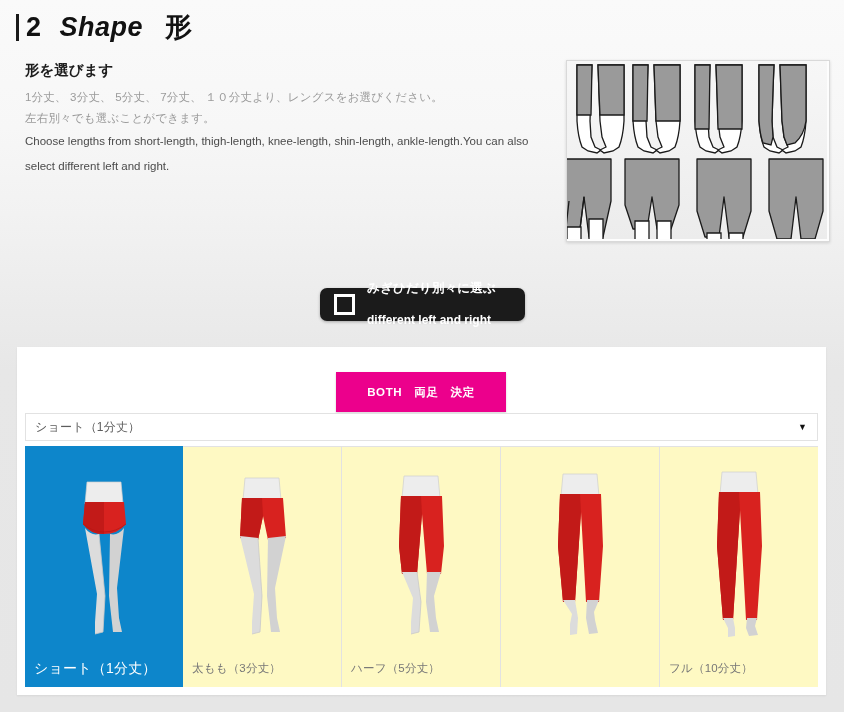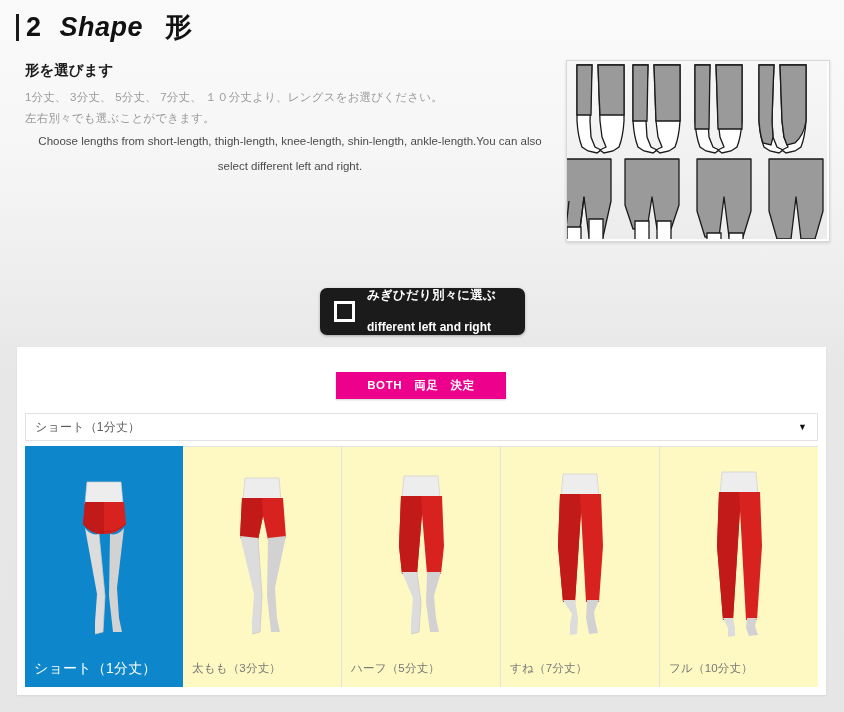--- a/index.html
+++ b/index.html
@@ -88,21 +88,20 @@
     font-weight: normal;
     color: #1c1c1c;
     line-height: 19px;
   }
   .intro .en-line {
     font-size: 11.5px;
     color: #4b4b4b;
     line-height: 25px;
     margin: 0;
     max-width: 530px;
-    text-align: center;
   }
 
   
   .illus-frame {
     position: absolute;
     left: 566px;
     top: 60px;
     width: 262px;
     height: 180px;
     background: #fdfdfd;
@@ -111,21 +110,21 @@
     overflow: hidden;
   }
   .illus-frame svg { display: block; }
 
   
   .toggle-pill {
     position: absolute;
     left: 320px;
     top: 288px;
     width: 205px;
-    height: 47px;
+    height: 33px;
     background: #1b1b1b;
     border-radius: 7px;
     box-shadow: 0 1px 3px rgba(0,0,0,0.3);
     display: flex;
     align-items: center;
     cursor: pointer;
   }
   .toggle-box {
     width: 21px;
     height: 21px;
@@ -164,21 +163,21 @@
     background: #ffffff;
     box-shadow: 0 1px 2px rgba(0,0,0,0.07);
     box-sizing: border-box;
   }
 
   .both-btn {
     position: absolute;
     left: 319px;
     top: 25px;
     width: 170px;
-    height: 27px;
+    height: 40px;
     background: #ec008c;
     color: #ffffff;
     border: none;
     font-family: inherit;
     font-size: 11.5px;
     font-weight: bold;
     letter-spacing: 0.6px;
     cursor: pointer;
     box-shadow: 0 1px 2px rgba(0,0,0,0.18);
     white-space: pre;
@@ -439,21 +438,20 @@
         <div class="thumb-sep-top"></div>
         <svg class="thumb-art" viewBox="0 0 158 204" preserveAspectRatio="xMidYMid meet">
           <g>
             <path d="M62,28 L96,28 L98,50 L60,50 Z" fill="#ededed" stroke="#cfcfcf" stroke-width="0.7"></path>
             <path d="M59,48 L100,48 L102,100 L98,156 L85,156 L80,66 L74,156 L62,156 L57,100 Z" fill="#d8221f"></path>
             <path d="M59,48 L79,48 L80,66 L74,156 L62,156 L57,100 Z" fill="#c21a18"></path>
             <path d="M62,154 L74,154 L77,172 L76,188 L69,189 L69,178 L71,168 Z" fill="#dcdcdc"></path>
             <path d="M98,154 L86,154 L85,172 L88,188 L97,187 L94,174 L93,166 Z" fill="#d2d2d2"></path>
           </g>
         </svg>
-        <div class="thumb-label">すね（7分丈）</div>
       </div>
 
       <div class="thumb">
         <div class="thumb-sep-top"></div>
         <svg class="thumb-art" viewBox="0 0 158 204" preserveAspectRatio="xMidYMid meet">
           <g>
             <path d="M62,26 L96,26 L98,48 L60,48 Z" fill="#ededed" stroke="#cfcfcf" stroke-width="0.7"></path>
             <path d="M59,46 L100,46 L102,100 L97,174 L86,174 L80,64 L73,174 L63,174 L57,100 Z" fill="#d8221f"></path>
             <path d="M59,46 L79,46 L80,64 L73,174 L63,174 L57,100 Z" fill="#c21a18"></path>
             <path d="M63,172 L73,172 L75,182 L75,190 L68,191 L68,182 Z" fill="#dcdcdc"></path>

